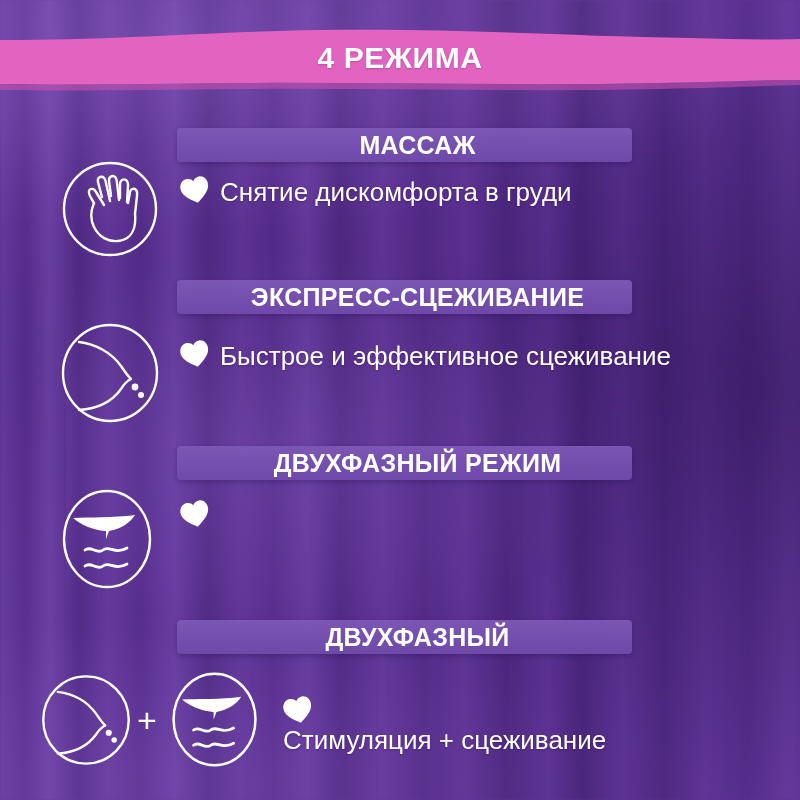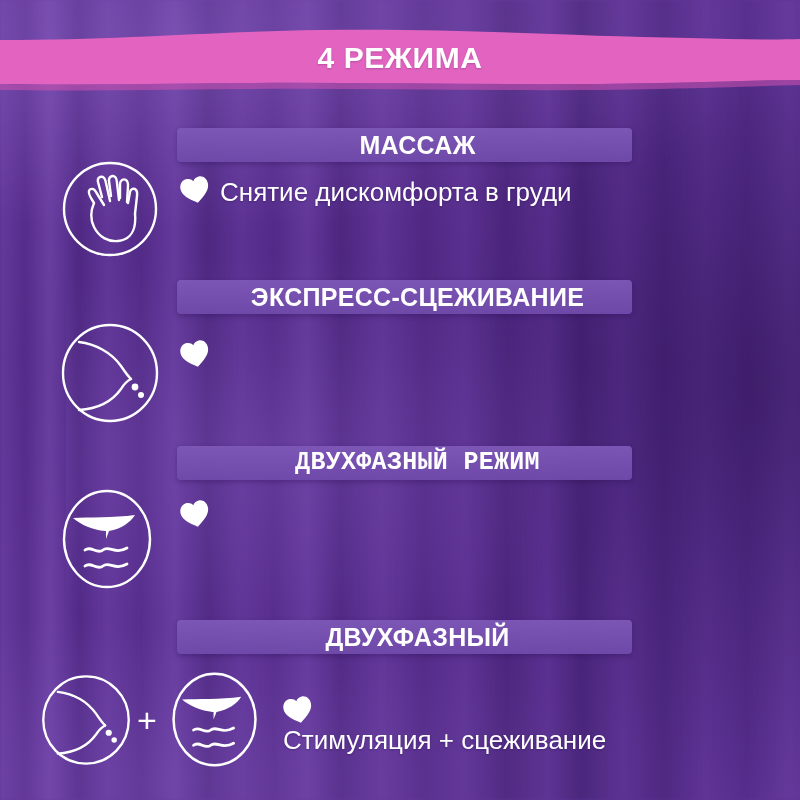--- a/index.html
+++ b/index.html
@@ -239,25 +239,26 @@
         <circle cx="86" cy="77" r="3" fill="#ffffff"></circle>
       </svg>
     </div>
 
     <div class="row-body" style="left:180px; top:340px; height:40px;">
       <div class="heart">
         <svg width="30" height="28" viewBox="0 0 30 28">
           <path d="M15.2,27 C7,21.5 1,16.6 1,10.2 C1,5.2 4.6,1.6 9,1.6 C11.8,1.6 14,3 15.2,5 C16.4,3 18.6,1.6 21.4,1.6 C25.8,1.6 29,5.2 29,10.2 C29,16.6 23.4,21.5 15.2,27 Z" fill="#ffffff" transform="rotate(-12 15 14)"></path>
         </svg>
       </div>
+      <div class="desc">Быстрое и эффективное сцеживание</div>
     </div>
   </div>
 
   <div class="mode" style="top:0;">
-    <div class="badge" style="top:446px;font-family:Liberation Mono, monospace;">
+    <div class="badge" style="top:446px;">
       <div class="badge-text shift">ДВУХФАЗНЫЙ РЕЖИМ</div>
     </div>
 
     <div class="icon-wrap" style="left:55px; top:487px;">
       <svg width="105" height="105" viewBox="0 0 105 105">
         <ellipse cx="52" cy="52" rx="43" ry="48" fill="none" stroke="#ffffff" stroke-width="2.4"></ellipse>
         <path d="M18,31 C34,30 58,31 80,28 C76,35 66,42 54,44 L50,44 C38,43 26,38 18,31 Z" fill="#ffffff"></path>
         <path d="M51,44 L51,52 L54,44 Z" fill="#ffffff"></path>
         <g fill="none" stroke="#ffffff" stroke-width="2.8" stroke-linecap="round">
           <path d="M30,63 C36,58 42,68 48,63 C54,58 60,68 72,61"></path>

